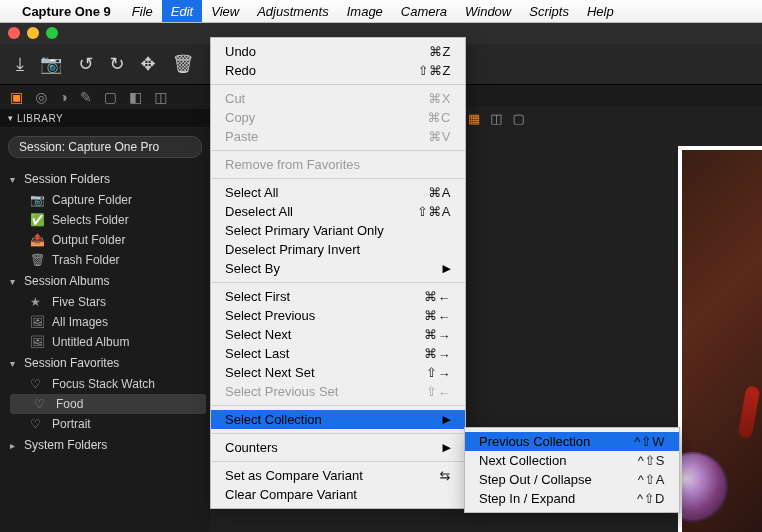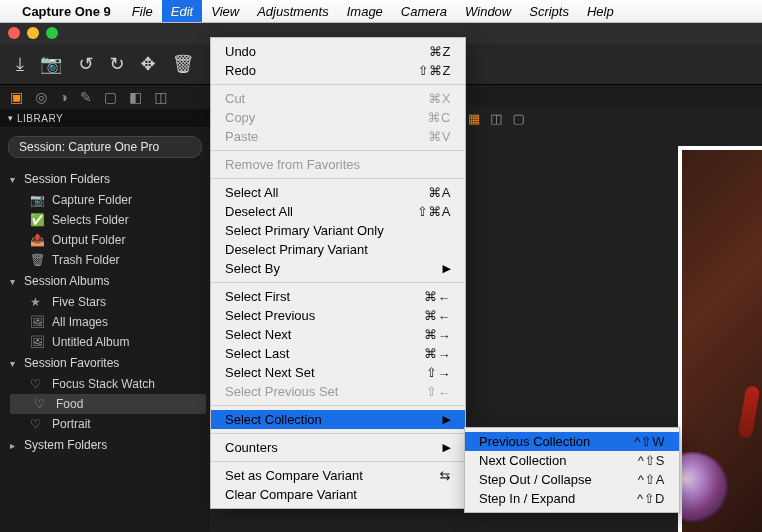--- a/index.html
+++ b/index.html
@@ -384,21 +384,21 @@
       <span class="shortcut">⌘A</span>
     </div>
     <div class="drow">
       <span>Deselect All</span>
       <span class="shortcut">⇧⌘A</span>
     </div>
     <div class="drow">
       <span>Select Primary Variant Only</span>
     </div>
     <div class="drow">
-      <span>Deselect Primary Variant</span>
+      <span>Deselect Primary Invert</span>
     </div>
     <div class="drow">
       <span>Select By</span>
       <span class="subarrow">▶</span>
     </div>
     <div class="dsep"></div>
     <div class="drow">
       <span>Select First</span>
       <span class="shortcut">⌘←</span>
     </div>

